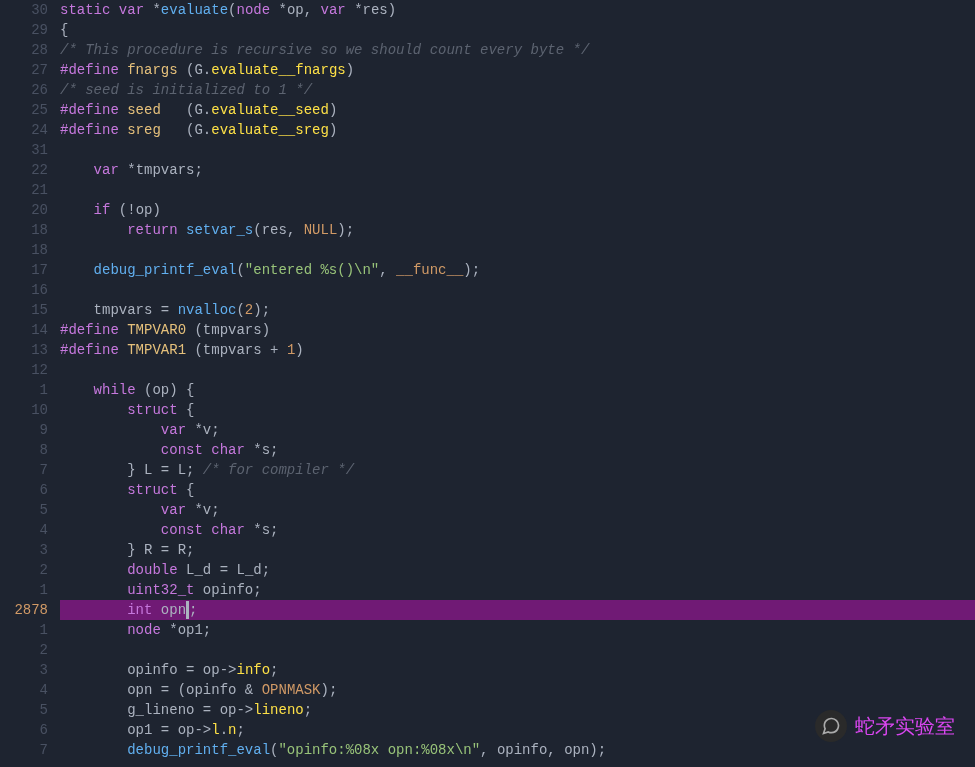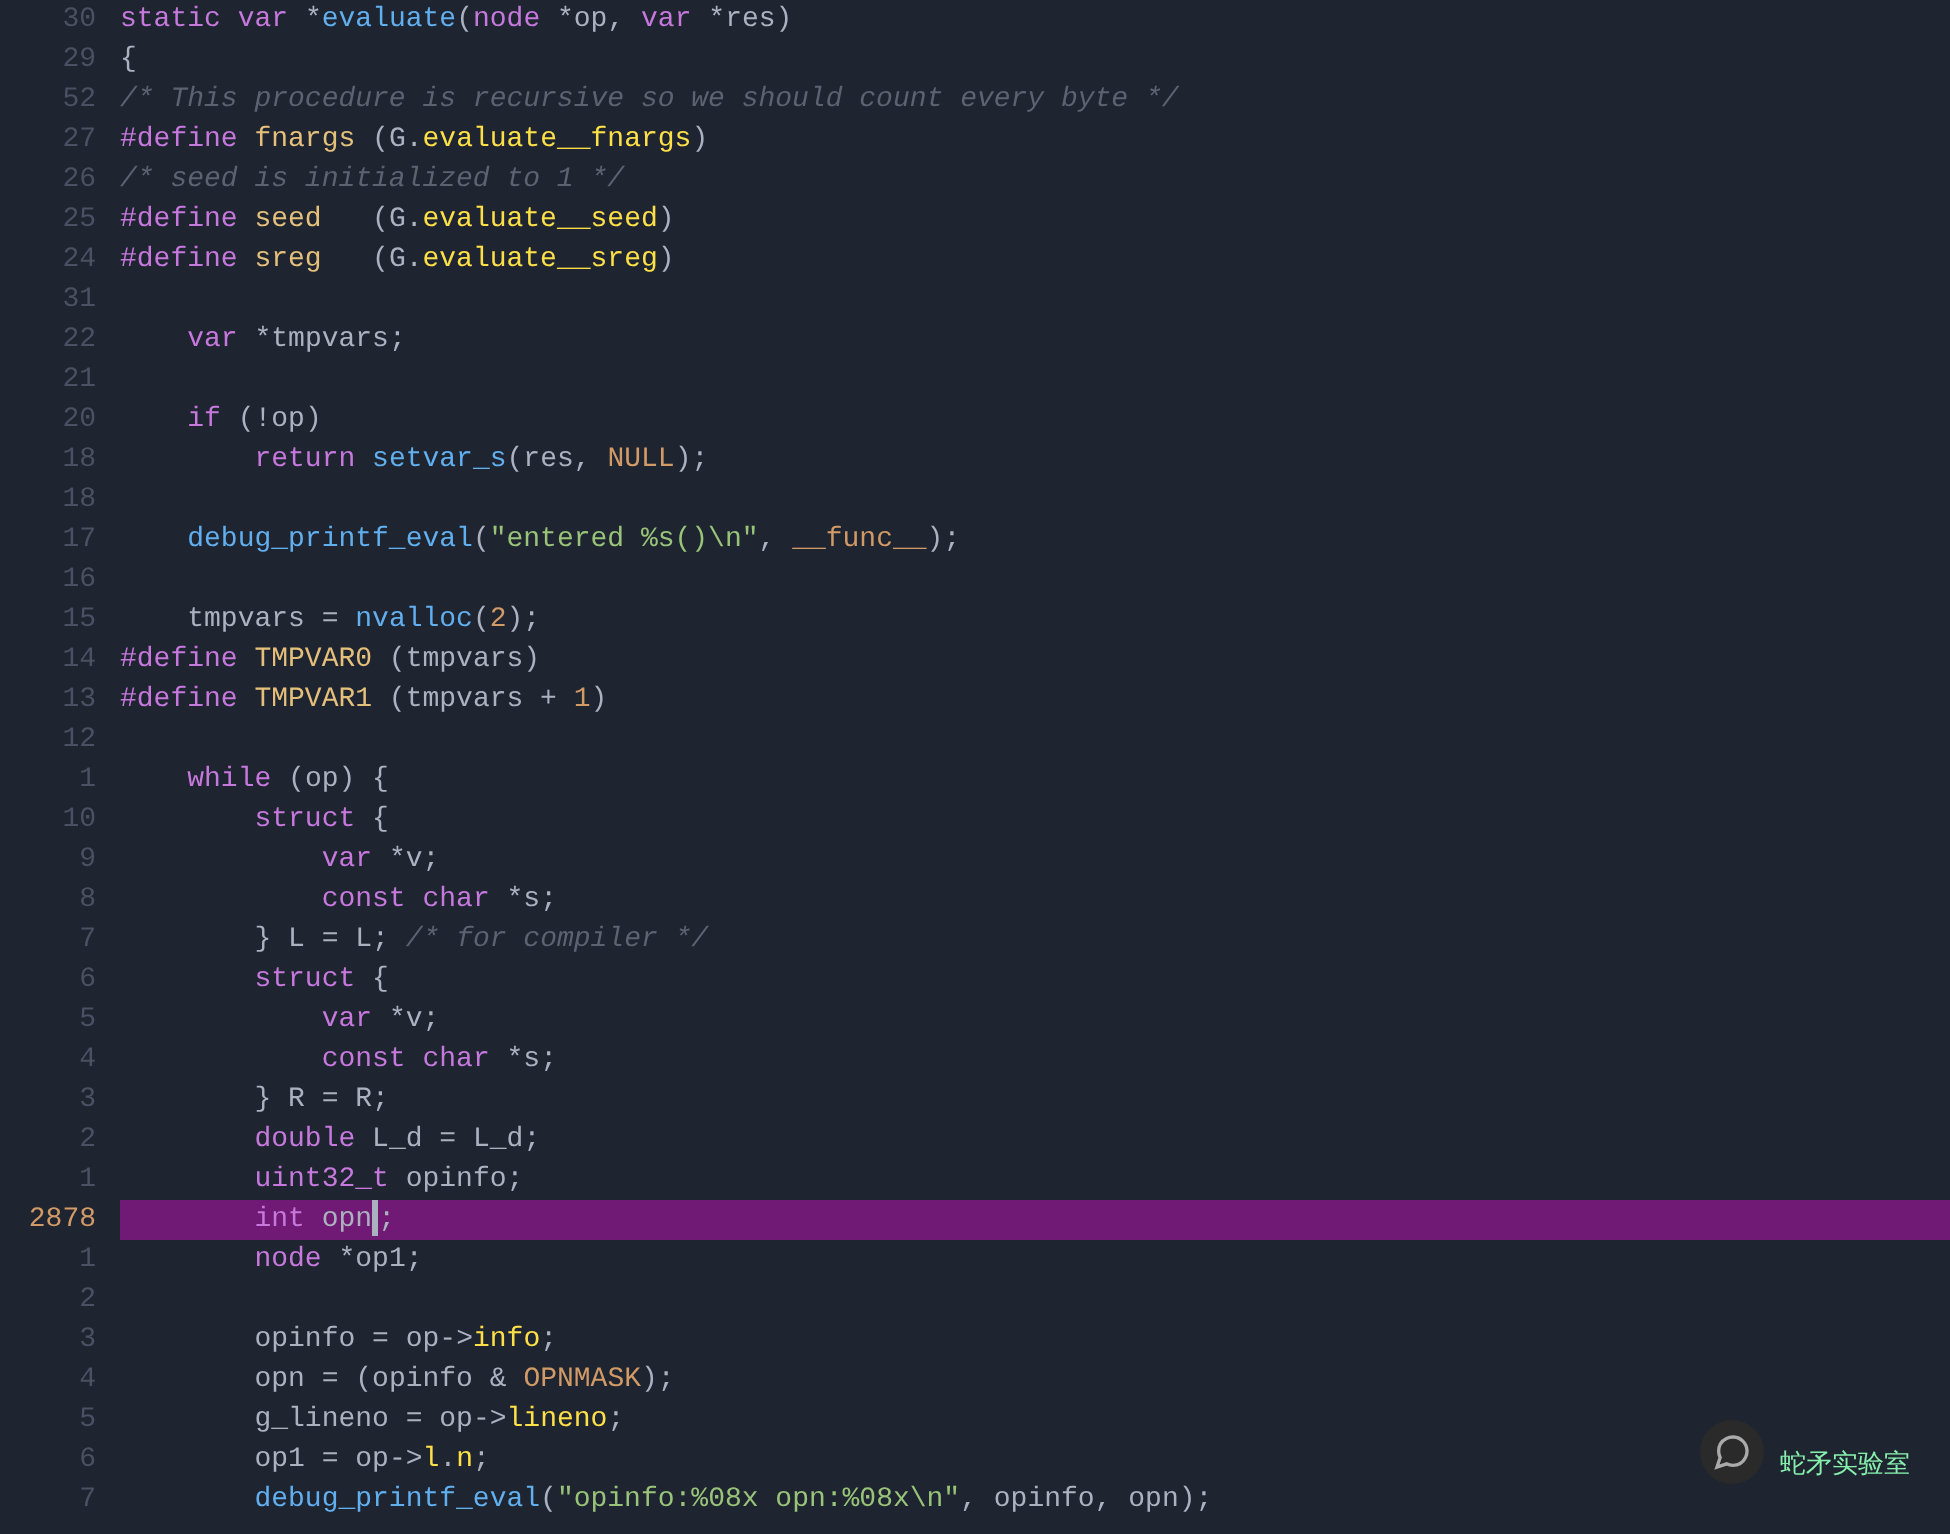--- a/index.html
+++ b/index.html
@@ -62,24 +62,24 @@
     background: #abb2bf;
     vertical-align: middle;
     border: 1px solid #abb2bf;
     box-sizing: content-box;
   }
   .watermark {
     position: absolute;
     right: 20px;
     bottom: 25px;
     display: flex;
-    align-items: flex-end;
+    align-items: center;
     gap: 8px;
-    color: #86efac;
-    font-size: 13px;
+    color: #d946ef;
+    font-size: 20px;
     font-family: sans-serif;
   }
   .watermark .avatar {
     width: 32px;
     height: 32px;
     border-radius: 50%;
     background: #2a2a2a;
     display: flex;
     align-items: center;
     justify-content: center;
@@ -87,21 +87,21 @@
     color: #888;
   }
 </style>
 </head>
 <body>
 
 <div class="editor">
   <div class="gutter">
       <div class="ln">30</div>
       <div class="ln">29</div>
-      <div class="ln">52</div>
+      <div class="ln">28</div>
       <div class="ln">27</div>
       <div class="ln">26</div>
       <div class="ln">25</div>
       <div class="ln">24</div>
       <div class="ln">31</div>
       <div class="ln">22</div>
       <div class="ln">21</div>
       <div class="ln">20</div>
       <div class="ln">18</div>
       <div class="ln">18</div>

